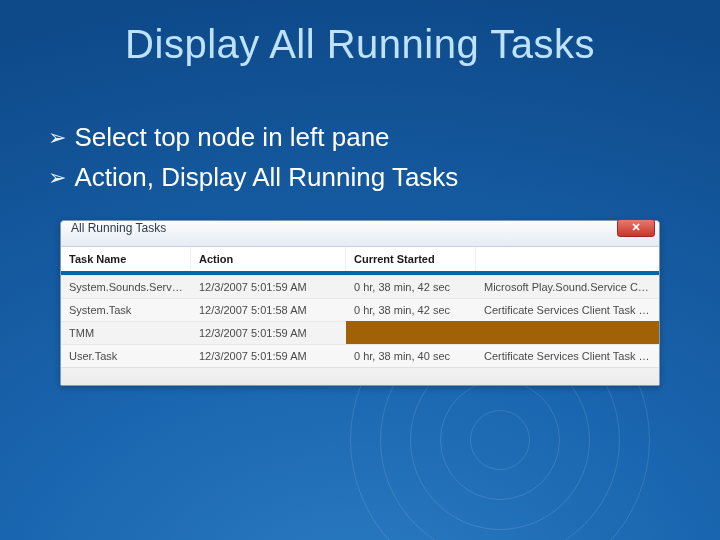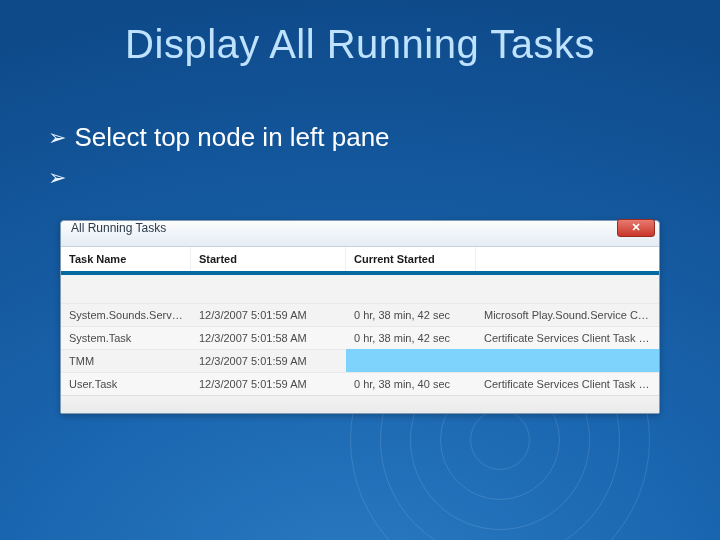--- a/index.html
+++ b/index.html
@@ -93,21 +93,21 @@
   }
   .grid-head .cell {
     padding: 6px 8px;
     font-weight: 600;
     color: #1a1a1a;
     border-right: 1px solid #eef0f2;
     white-space: nowrap;
     overflow: hidden;
     text-overflow: ellipsis;
   }
-  .grid-body { background: #7dd3fc; margin-top: 28px; }
+  .grid-body { background: #a16207; }
   .grid-row .cell {
     padding: 5px 8px;
     color: #4a4a4a;
     border-top: 1px solid #e9e9e9;
     white-space: nowrap;
     overflow: hidden;
     text-overflow: ellipsis;
   }
   .grid-row:nth-child(odd) .cell { background: #f3f3f3; }
   .grid-row:nth-child(even) .cell { background: #f7f7f7; }
@@ -126,34 +126,35 @@
 
 <h1 class="slide-title">Display All Running Tasks</h1>
 
 <div class="bullets">
   <div class="bullet">
     <span class="arrow">➢</span>
     <span>Select top node in left pane</span>
   </div>
   <div class="bullet">
     <span class="arrow">➢</span>
+    <span>Action, Display All Running Tasks</span>
   </div>
 </div>
 
 <div class="window">
   <div class="titlebar">
     <span>All Running Tasks</span>
     <div class="close-btn">
       <span>✕</span>
     </div>
   </div>
 
   <div class="grid-head">
     <div class="cell">Task Name</div>
-    <div class="cell">Started</div>
+    <div class="cell">Action</div>
     <div class="cell">Current Started</div>
   </div>
 
   <div class="grid-body">
     <div class="grid-row">
       <div class="cell">System.Sounds.Service</div>
       <div class="cell">12/3/2007 5:01:59 AM</div>
       <div class="cell">0 hr, 38 min, 42 sec</div>
       <div class="cell">Microsoft Play.Sound.Service Class</div>
     </div>

